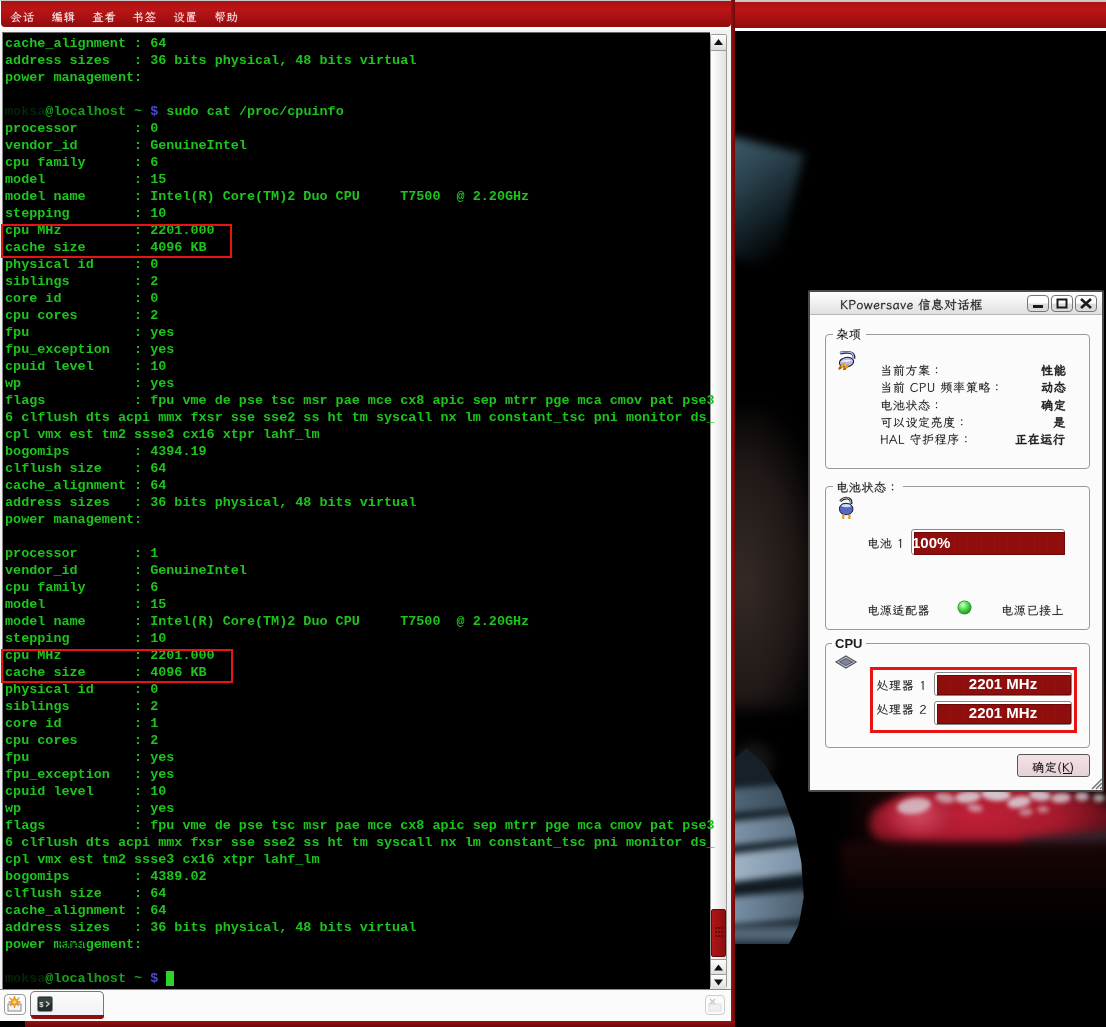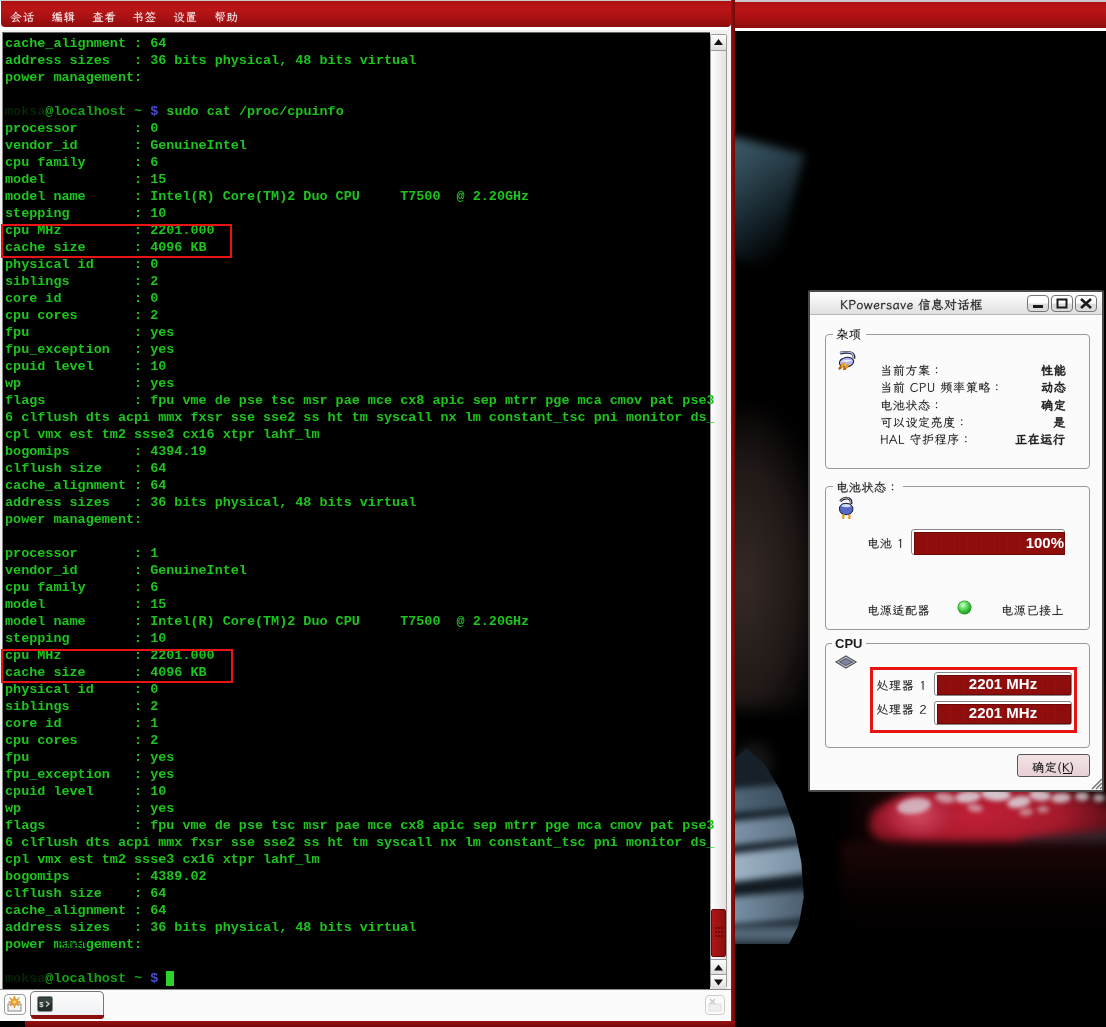--- a/index.html
+++ b/index.html
@@ -246,21 +246,21 @@
       <path d="M2.4 4.9 Q5.5 1.4 9.5 2 Q13.2 2.8 12.7 7.6" fill="none" stroke="#c2c6ca" stroke-width="1"></path>
       <path d="M1.8 10.5 Q3.2 7.2 8 7.2 Q13.2 7.2 14.6 10.8 Q15.6 13.6 14 16.2 Q12.6 18.4 9.5 18.6 L6.2 18.6 Q3 18.2 2 15.4 Q1 12.8 1.8 10.5 Z" fill="#5668c4" stroke="#1a1a40" stroke-width="1"></path>
       <path d="M2.8 10 Q4.4 7.9 8 7.9 Q11.8 7.9 13.4 10.2 Q9 12.4 2.8 10 Z" fill="#dcecf2" opacity="0.92"></path>
       <path d="M5.4 18.8 L5.2 22 M11.4 19.4 L11.4 22.6" stroke="#e09a14" stroke-width="2.2" stroke-linecap="round"></path>
     </svg>
 <svg style="position:absolute;left:57px;top:243px;overflow:visible" width="39" height="18" viewBox="0 0 39 18">
       <path d="M5.4 -5.3 2.8 -5.2 2.7 -6.8 5.4 -6.9ZM5.4 -2.9 2.9 -2.8 2.8 -4.5 5.4 -4.6ZM8.9 -5.5 6.2 -5.4 6.2 -7.0 9.0 -7.1ZM8.7 -3.1 6.2 -3.0 6.2 -4.7 8.8 -4.8ZM1.9 -6.7 2.1 -3.0Q2.1 -2.9 2.1 -2.8V-2.4Q2.1 -2.3 2.1 -2.2V-2.1Q2.1 -1.9 2.3 -1.8Q2.5 -1.6 2.7 -1.6Q3.0 -1.6 3.0 -1.8V-1.8L2.9 -2.2L5.4 -2.3L5.4 -0.6Q5.4 0.2 5.9 0.5Q6.2 0.6 6.7 0.7Q7.2 0.7 8.6 0.7Q10.0 0.7 10.5 0.6Q10.9 0.5 11.2 0.3Q11.4 0.0 11.5 -0.5Q11.5 -1.0 11.5 -2.0Q11.5 -3.0 11.4 -3.0Q11.2 -3.0 11.2 -2.4Q10.9 -0.7 10.7 -0.4Q10.5 -0.2 10.2 -0.2Q9.7 -0.1 8.5 -0.1Q7.3 -0.1 6.9 -0.1Q6.5 -0.2 6.3 -0.3Q6.2 -0.5 6.2 -0.9L6.2 -2.3L9.5 -2.4Q9.8 -2.4 9.8 -2.6Q9.8 -2.8 9.4 -3.1L9.9 -6.9Q9.9 -7.0 9.9 -7.1Q9.9 -7.2 9.9 -7.3Q9.9 -7.4 9.8 -7.6Q9.6 -7.8 9.3 -7.8H9.2L6.2 -7.6L6.2 -9.6Q6.2 -9.9 5.6 -10.0Q5.4 -10.1 5.3 -10.1Q5.2 -10.1 5.2 -10.0Q5.2 -10.0 5.3 -9.9Q5.4 -9.7 5.4 -9.4L5.4 -7.6L2.7 -7.5Q2.0 -7.7 1.9 -7.7Q1.7 -7.7 1.7 -7.6Q1.7 -7.5 1.8 -7.3Q1.9 -7.1 1.9 -6.7Z M14.6 0.0Q15.8 -1.7 16.3 -2.6Q16.8 -3.6 16.8 -3.8Q16.8 -3.9 16.7 -3.9Q16.6 -3.9 16.3 -3.6Q15.6 -2.7 15.1 -2.0Q14.7 -1.4 14.3 -1.0Q14.0 -0.6 13.8 -0.4Q13.6 -0.2 13.5 -0.2Q13.4 -0.1 13.4 -0.1Q13.3 -0.0 13.3 0.0Q13.3 0.1 13.5 0.3Q13.7 0.5 14.0 0.5Q14.0 0.5 14.0 0.5Q14.1 0.5 14.1 0.5Q14.2 0.5 14.3 0.4Q14.4 0.2 14.6 0.0ZM15.4 -4.3Q15.5 -4.3 15.6 -4.4Q15.7 -4.5 15.7 -4.6Q15.8 -4.8 15.8 -4.8Q15.8 -5.0 15.6 -5.1Q15.5 -5.1 15.3 -5.3Q15.2 -5.4 14.9 -5.6Q14.6 -5.8 14.4 -6.0Q14.1 -6.2 13.9 -6.3Q13.7 -6.4 13.6 -6.4Q13.5 -6.4 13.4 -6.2Q13.3 -6.1 13.3 -6.0Q13.3 -5.8 13.5 -5.7Q13.9 -5.5 14.3 -5.1Q14.7 -4.8 15.1 -4.5Q15.3 -4.3 15.4 -4.3ZM16.3 -6.9Q16.4 -6.9 16.5 -7.0Q16.6 -7.1 16.6 -7.2Q16.7 -7.4 16.7 -7.4Q16.7 -7.5 16.6 -7.7Q15.9 -8.3 15.4 -8.7Q14.8 -9.1 14.6 -9.1Q14.5 -9.1 14.5 -9.0Q14.4 -8.9 14.3 -8.8Q14.3 -8.7 14.3 -8.7Q14.3 -8.6 14.5 -8.5Q14.8 -8.2 15.2 -7.8Q15.7 -7.4 16.0 -7.1Q16.2 -6.9 16.3 -6.9ZM22.2 -2.7H22.1Q21.9 -2.8 21.7 -2.9Q21.4 -3.1 21.2 -3.2Q21.0 -3.3 20.9 -3.3Q20.9 -3.3 20.9 -3.3Q20.9 -3.2 21.0 -2.9Q21.2 -2.7 21.4 -2.5Q21.6 -2.2 21.9 -2.0Q22.1 -1.8 22.3 -1.8Q22.5 -1.8 22.7 -2.0Q22.9 -2.2 23.0 -2.7Q23.1 -3.2 23.2 -4.2Q23.3 -5.1 23.4 -6.6Q23.4 -6.7 23.4 -6.7Q23.5 -6.8 23.5 -6.9Q23.5 -7.0 23.3 -7.2Q23.1 -7.3 22.9 -7.3Q22.9 -7.3 22.7 -7.2L20.7 -6.4L20.7 -9.2Q20.7 -9.4 20.7 -9.5Q20.6 -9.6 20.3 -9.7Q20.1 -9.7 19.9 -9.7Q19.7 -9.7 19.7 -9.7Q19.7 -9.6 19.8 -9.6Q19.9 -9.4 19.9 -9.3Q20.0 -9.1 20.0 -8.9L20.0 -6.1L18.5 -5.5L18.5 -7.0Q18.5 -7.2 18.4 -7.3Q18.4 -7.4 18.1 -7.5Q17.8 -7.6 17.7 -7.6Q17.5 -7.6 17.5 -7.5Q17.5 -7.5 17.6 -7.4Q17.7 -7.3 17.7 -7.1Q17.7 -7.0 17.7 -6.8L17.7 -5.3L16.8 -4.9Q16.7 -4.9 16.5 -4.8Q16.3 -4.8 16.2 -4.8Q16.0 -4.8 16.0 -4.7Q16.0 -4.7 16.1 -4.6Q16.1 -4.6 16.1 -4.6Q16.1 -4.6 16.2 -4.5Q16.3 -4.4 16.4 -4.3Q16.5 -4.2 16.7 -4.2Q16.8 -4.2 17.0 -4.3L17.7 -4.5L17.7 -0.7V-0.7Q17.7 -0.1 18.0 0.2Q18.3 0.5 18.8 0.6Q19.6 0.6 20.6 0.6Q21.3 0.6 22.0 0.6Q22.6 0.6 23.3 0.5Q23.8 0.4 24.0 0.2Q24.3 -0.1 24.3 -0.6Q24.4 -1.0 24.4 -1.7Q24.4 -2.0 24.4 -2.2Q24.3 -2.5 24.3 -2.7Q24.3 -2.9 24.2 -2.9Q24.0 -2.9 24.0 -2.4Q23.8 -1.6 23.8 -1.2Q23.7 -0.8 23.6 -0.6Q23.5 -0.4 23.4 -0.4Q23.2 -0.3 23.0 -0.3Q22.5 -0.2 21.9 -0.2Q21.3 -0.1 20.7 -0.1Q20.3 -0.1 19.8 -0.1Q19.4 -0.2 19.0 -0.2Q18.7 -0.3 18.5 -0.4Q18.4 -0.5 18.4 -0.8L18.5 -4.8L20.0 -5.4L20.0 -2.9Q20.0 -2.6 19.9 -2.4Q19.9 -2.2 19.9 -2.0V-1.9Q19.9 -1.8 20.0 -1.6Q20.2 -1.5 20.3 -1.5Q20.5 -1.4 20.5 -1.4Q20.6 -1.4 20.7 -1.5Q20.7 -1.6 20.7 -1.7L20.7 -5.7L22.6 -6.4Q22.6 -5.4 22.5 -4.4Q22.4 -3.5 22.2 -2.8Q22.2 -2.7 22.2 -2.7Z M34.2 0.0Q34.2 0.1 33.9 0.1Q33.7 0.1 33.5 0.0Q33.2 -0.0 33.2 -0.2L33.2 -1.3V-7.5Q32.8 -7.2 32.1 -7.0Q32.0 -7.0 31.9 -7.0Q31.8 -7.0 31.6 -7.1Q31.4 -7.2 31.4 -7.3Q31.4 -7.4 31.6 -7.5Q32.8 -7.9 33.3 -8.5Q33.5 -8.7 33.6 -8.7Q33.8 -8.7 34.0 -8.6Q34.2 -8.4 34.2 -8.3Q34.2 -8.1 34.2 -7.9Q34.1 -7.7 34.1 -7.4V-1.4Z" transform="translate(0,12.7)" fill="#1a1a1a" stroke="#1a1a1a" stroke-width="0.1"></path>
     </svg>
 <div class="abs" style="left:101px;top:237px;width:154px;height:26px;border:1px solid #888;border-radius:3px;background:#fff;box-sizing:border-box">
       <div class="abs" style="left:1.5px;top:1.5px;width:149px;height:21px;background:repeating-linear-gradient(90deg,#8e0d0d 0 12.3px,#970f0f 12.3px 13.3px);border:1px solid #6e0707"></div>
-      <div class="abs" style="left:0;top:1px;width:152px;height:24px;text-align:right;font-size:15px;font-weight:bold;color:#fff;line-height:24px">100%</div>
+      <div class="abs" style="left:0;top:1px;width:152px;height:24px;text-align:left;font-size:15px;font-weight:bold;color:#fff;line-height:24px">100%</div>
     </div>
 <svg style="position:absolute;left:57px;top:310px;overflow:visible" width="65" height="18" viewBox="0 0 65 18">
       <path d="M5.4 -5.3 2.8 -5.2 2.7 -6.8 5.4 -6.9ZM5.4 -2.9 2.9 -2.8 2.8 -4.5 5.4 -4.6ZM8.9 -5.5 6.2 -5.4 6.2 -7.0 9.0 -7.1ZM8.7 -3.1 6.2 -3.0 6.2 -4.7 8.8 -4.8ZM1.9 -6.7 2.1 -3.0Q2.1 -2.9 2.1 -2.8V-2.4Q2.1 -2.3 2.1 -2.2V-2.1Q2.1 -1.9 2.3 -1.8Q2.5 -1.6 2.7 -1.6Q3.0 -1.6 3.0 -1.8V-1.8L2.9 -2.2L5.4 -2.3L5.4 -0.6Q5.4 0.2 5.9 0.5Q6.2 0.6 6.7 0.7Q7.2 0.7 8.6 0.7Q10.0 0.7 10.5 0.6Q10.9 0.5 11.2 0.3Q11.4 0.0 11.5 -0.5Q11.5 -1.0 11.5 -2.0Q11.5 -3.0 11.4 -3.0Q11.2 -3.0 11.2 -2.4Q10.9 -0.7 10.7 -0.4Q10.5 -0.2 10.2 -0.2Q9.7 -0.1 8.5 -0.1Q7.3 -0.1 6.9 -0.1Q6.5 -0.2 6.3 -0.3Q6.2 -0.5 6.2 -0.9L6.2 -2.3L9.5 -2.4Q9.8 -2.4 9.8 -2.6Q9.8 -2.8 9.4 -3.1L9.9 -6.9Q9.9 -7.0 9.9 -7.1Q9.9 -7.2 9.9 -7.3Q9.9 -7.4 9.8 -7.6Q9.6 -7.8 9.3 -7.8H9.2L6.2 -7.6L6.2 -9.6Q6.2 -9.9 5.6 -10.0Q5.4 -10.1 5.3 -10.1Q5.2 -10.1 5.2 -10.0Q5.2 -10.0 5.3 -9.9Q5.4 -9.7 5.4 -9.4L5.4 -7.6L2.7 -7.5Q2.0 -7.7 1.9 -7.7Q1.7 -7.7 1.7 -7.6Q1.7 -7.5 1.8 -7.3Q1.9 -7.1 1.9 -6.7Z M18.8 -2.4V-2.3Q18.8 -2.2 18.8 -2.1Q18.8 -2.1 18.8 -2.0Q18.6 -1.6 18.3 -1.1Q18.0 -0.6 17.6 -0.0Q17.5 0.2 17.5 0.3Q17.5 0.4 17.5 0.4Q17.6 0.4 17.8 0.3Q17.9 0.2 17.9 0.2Q18.4 -0.2 18.8 -0.7Q19.3 -1.3 19.7 -1.9Q19.7 -1.9 19.7 -2.0Q19.7 -2.1 19.5 -2.2Q19.4 -2.4 19.2 -2.5Q19.0 -2.6 18.9 -2.6Q18.8 -2.6 18.8 -2.4ZM24.3 -0.5Q24.3 -0.5 24.1 -0.8Q24.0 -1.0 23.7 -1.3Q23.5 -1.6 23.2 -1.9Q23.0 -2.3 22.8 -2.5Q22.6 -2.7 22.5 -2.7Q22.4 -2.7 22.2 -2.6Q22.1 -2.4 22.1 -2.3Q22.1 -2.2 22.2 -2.1Q22.9 -1.2 23.6 -0.2Q23.7 0.0 23.8 0.0Q23.9 0.0 24.0 -0.0Q24.1 -0.1 24.2 -0.2Q24.3 -0.3 24.3 -0.5ZM13.9 0.2H14.0Q14.1 0.2 14.2 0.1Q14.3 0.0 14.4 -0.2Q14.8 -0.9 15.2 -1.8Q15.6 -2.7 15.9 -3.7Q16.0 -3.9 16.0 -4.0Q16.0 -4.2 15.9 -4.2Q15.8 -4.2 15.6 -3.8Q15.3 -3.3 15.0 -2.8Q14.7 -2.2 14.4 -1.7Q14.0 -1.2 13.7 -0.7Q13.6 -0.6 13.5 -0.5Q13.4 -0.4 13.3 -0.3Q13.2 -0.2 13.2 -0.2Q13.2 -0.1 13.3 0.0Q13.5 0.1 13.7 0.2Q13.9 0.2 13.9 0.2ZM22.2 -4.7 22.1 -3.8 19.6 -3.6 19.5 -4.6ZM22.4 -6.1 22.3 -5.3 19.5 -5.1 19.4 -5.9ZM15.4 -4.6Q15.5 -4.6 15.6 -4.8Q15.8 -5.0 15.8 -5.1Q15.8 -5.2 15.6 -5.4Q15.5 -5.5 15.1 -5.8Q14.8 -6.0 14.1 -6.5Q13.9 -6.6 13.8 -6.6Q13.7 -6.6 13.6 -6.4Q13.4 -6.2 13.4 -6.1Q13.4 -6.1 13.5 -6.0Q13.6 -6.0 13.7 -5.9Q14.0 -5.6 14.4 -5.4Q14.7 -5.1 15.1 -4.7Q15.3 -4.6 15.4 -4.6ZM20.6 -3.0 20.6 0.2Q20.1 0.1 19.5 -0.2Q19.3 -0.3 19.1 -0.3Q19.1 -0.3 19.1 -0.3Q19.1 -0.2 19.2 0.0Q19.7 0.5 20.2 0.8Q20.7 1.1 20.8 1.1Q21.0 1.1 21.2 1.0Q21.4 0.8 21.4 0.6Q21.4 0.5 21.3 0.4Q21.3 0.2 21.3 0.1L21.3 -3.1L22.8 -3.2Q22.9 -3.2 23.0 -3.2Q23.1 -3.2 23.1 -3.3Q23.1 -3.4 22.8 -3.8L23.1 -6.1Q23.1 -6.2 23.2 -6.2Q23.2 -6.3 23.2 -6.4Q23.2 -6.5 23.0 -6.7Q22.8 -6.8 22.7 -6.8Q22.7 -6.8 22.6 -6.8Q22.6 -6.8 22.6 -6.8L20.7 -6.7Q20.9 -6.9 21.1 -7.2Q21.2 -7.5 21.3 -7.7Q21.3 -7.7 21.3 -7.8Q21.3 -7.9 21.2 -8.0Q21.1 -8.1 20.9 -8.2Q20.7 -8.3 20.6 -8.3Q20.5 -8.3 20.5 -8.1V-8.0Q20.5 -8.0 20.4 -7.6Q20.3 -7.1 19.9 -6.6L19.4 -6.6Q18.8 -6.8 18.6 -6.8Q18.5 -6.8 18.5 -6.7Q18.5 -6.7 18.5 -6.6Q18.6 -6.5 18.6 -6.4Q18.7 -6.3 18.7 -6.2Q18.7 -6.0 18.8 -5.8L18.9 -3.6Q18.9 -3.6 18.9 -3.5Q18.9 -3.5 18.9 -3.4Q18.9 -3.4 18.9 -3.3Q18.9 -3.2 18.9 -3.1Q18.9 -3.1 18.9 -3.1Q18.9 -3.1 18.9 -3.0Q18.9 -2.8 19.1 -2.7Q19.4 -2.6 19.5 -2.6Q19.7 -2.6 19.7 -2.8V-2.9L19.6 -3.0ZM18.0 -8.2 23.4 -8.5Q23.8 -8.5 23.8 -8.7Q23.8 -8.8 23.7 -8.9Q23.6 -9.0 23.4 -9.1Q23.3 -9.2 23.1 -9.2Q23.1 -9.2 23.1 -9.2Q23.0 -9.2 23.0 -9.2Q22.8 -9.2 22.5 -9.1L18.0 -8.8Q17.3 -9.1 17.2 -9.1Q17.1 -9.1 17.1 -9.0Q17.1 -9.0 17.1 -9.0Q17.1 -8.9 17.1 -8.9Q17.2 -8.6 17.2 -8.4Q17.2 -8.2 17.2 -7.9V-7.4Q17.2 -6.7 17.2 -5.7Q17.1 -4.8 17.0 -3.7Q16.8 -2.7 16.4 -1.7Q16.1 -0.6 15.5 0.3Q15.4 0.6 15.4 0.7Q15.4 0.8 15.4 0.8Q15.6 0.8 15.9 0.4Q16.3 0.0 16.6 -0.7Q17.0 -1.4 17.3 -2.4Q17.6 -3.3 17.8 -4.4Q17.9 -5.3 18.0 -6.3Q18.0 -7.3 18.0 -8.2ZM16.1 -7.1Q16.1 -7.1 16.2 -7.2Q16.3 -7.3 16.4 -7.4Q16.5 -7.5 16.5 -7.6Q16.5 -7.7 16.3 -7.9Q16.2 -8.0 15.9 -8.3Q15.7 -8.5 15.4 -8.7Q15.1 -9.0 14.9 -9.1Q14.7 -9.2 14.6 -9.2Q14.5 -9.2 14.4 -9.1Q14.2 -9.0 14.2 -8.9Q14.2 -8.8 14.4 -8.6Q14.8 -8.3 15.1 -8.0Q15.4 -7.7 15.8 -7.2Q15.9 -7.1 16.1 -7.1Z M34.5 -4.0 34.3 -2.0 31.3 -1.9 31.2 -3.8ZM36.3 0.8H36.4Q36.7 0.8 36.8 0.7Q36.9 0.7 37.1 0.3Q37.2 0.2 37.2 0.1Q37.2 0.0 37.0 0.0H36.9Q36.7 0.0 36.6 0.1Q36.5 0.1 36.3 0.1Q35.7 0.1 34.9 -0.0Q34.1 -0.1 33.3 -0.2Q32.4 -0.3 31.6 -0.4Q30.7 -0.6 30.0 -0.7Q29.3 -0.8 28.7 -0.9Q28.4 -1.0 28.0 -1.1Q28.5 -1.4 28.7 -1.7Q29.0 -1.9 29.0 -2.0Q29.1 -2.2 29.1 -2.3Q29.1 -2.5 28.9 -2.7Q28.6 -2.9 28.0 -3.2Q27.9 -3.3 27.9 -3.3Q27.9 -3.4 27.9 -3.4Q28.1 -3.6 28.4 -3.9Q28.7 -4.2 28.9 -4.5Q29.0 -4.6 29.1 -4.7Q29.1 -4.8 29.1 -4.8Q29.1 -5.0 28.9 -5.1Q28.8 -5.3 28.7 -5.3Q28.6 -5.3 28.6 -5.3Q28.6 -5.3 28.5 -5.3L26.7 -5.1Q26.7 -5.1 26.6 -5.1Q26.5 -5.1 26.5 -5.1Q26.3 -5.1 26.1 -5.1Q26.1 -5.1 26.0 -5.1Q26.0 -5.1 26.0 -5.1Q25.9 -5.1 25.9 -5.1Q25.9 -5.0 26.0 -5.0Q26.0 -4.9 26.0 -4.8Q26.1 -4.7 26.2 -4.6Q26.3 -4.4 26.6 -4.4Q26.6 -4.4 26.7 -4.4Q26.8 -4.4 26.9 -4.5L28.1 -4.6Q27.6 -4.0 27.3 -3.7Q27.1 -3.4 27.1 -3.2Q27.1 -3.1 27.2 -3.0Q27.3 -2.9 27.5 -2.8Q27.7 -2.7 27.9 -2.6Q28.1 -2.4 28.3 -2.3Q28.3 -2.3 28.3 -2.2Q28.3 -2.2 28.3 -2.2Q28.1 -1.9 27.8 -1.7Q27.5 -1.4 27.1 -1.1Q26.4 -1.0 26.1 -1.0Q25.8 -0.9 25.7 -0.8Q25.6 -0.8 25.6 -0.6Q25.6 -0.5 25.7 -0.3Q25.8 -0.1 25.9 -0.1Q26.0 -0.1 26.0 -0.2Q26.1 -0.2 26.1 -0.2Q26.5 -0.3 26.8 -0.4Q27.2 -0.4 27.4 -0.4Q27.8 -0.4 28.1 -0.4Q28.3 -0.3 28.6 -0.3Q29.2 -0.2 29.9 -0.0Q30.7 0.1 31.6 0.3Q32.5 0.4 33.4 0.5Q34.3 0.7 35.0 0.7Q35.8 0.8 36.3 0.8ZM28.2 -5.9Q28.3 -5.9 28.4 -6.0Q28.5 -6.2 28.5 -6.3Q28.6 -6.4 28.6 -6.4Q28.6 -6.5 28.4 -6.7Q28.2 -6.9 27.9 -7.1Q27.7 -7.2 27.4 -7.4Q27.1 -7.6 26.9 -7.7Q26.7 -7.8 26.7 -7.8Q26.5 -7.8 26.4 -7.6Q26.3 -7.5 26.3 -7.4Q26.3 -7.2 26.5 -7.1Q26.8 -6.9 27.2 -6.6Q27.5 -6.4 27.9 -6.1Q28.1 -5.9 28.2 -5.9ZM28.8 -7.7Q28.8 -7.7 28.9 -7.7Q29.0 -7.8 29.1 -7.9Q29.2 -8.0 29.2 -8.1Q29.2 -8.2 29.1 -8.4Q28.9 -8.5 28.7 -8.7Q28.4 -8.9 28.2 -9.1Q27.9 -9.3 27.7 -9.4Q27.5 -9.5 27.4 -9.5Q27.3 -9.5 27.2 -9.4Q27.0 -9.2 27.0 -9.1Q27.0 -9.0 27.2 -8.9Q27.6 -8.7 27.9 -8.4Q28.3 -8.1 28.6 -7.8Q28.6 -7.7 28.7 -7.7Q28.7 -7.7 28.8 -7.7ZM31.4 -1.3 35.0 -1.4Q35.1 -1.4 35.2 -1.4Q35.3 -1.4 35.3 -1.5Q35.3 -1.6 35.2 -1.7Q35.2 -1.8 35.0 -2.0L35.3 -4.0Q35.4 -4.0 35.4 -4.1Q35.4 -4.2 35.4 -4.2Q35.4 -4.4 35.3 -4.5Q35.1 -4.7 34.9 -4.7H34.8L33.1 -4.6L33.2 -6.2L36.3 -6.3Q36.5 -6.3 36.5 -6.5Q36.5 -6.5 36.4 -6.7Q36.4 -6.8 36.2 -6.9Q36.1 -7.0 36.0 -7.0Q35.9 -7.0 35.9 -7.0Q35.9 -7.0 35.8 -7.0Q35.7 -6.9 35.6 -6.9Q35.5 -6.9 35.3 -6.9L33.2 -6.8L33.2 -8.4Q33.6 -8.5 34.1 -8.7Q34.5 -8.8 34.9 -9.0Q35.0 -9.1 35.0 -9.2Q35.0 -9.3 34.9 -9.5Q34.9 -9.7 34.7 -9.8Q34.6 -9.9 34.5 -9.9Q34.5 -9.9 34.4 -9.9Q34.3 -9.7 34.2 -9.6Q34.1 -9.6 34.1 -9.5Q33.2 -9.1 32.3 -8.8Q31.4 -8.4 30.4 -8.1Q30.2 -8.1 30.1 -8.0Q30.0 -7.9 30.0 -7.9Q30.0 -7.8 30.3 -7.8Q30.4 -7.8 31.0 -7.9Q31.6 -8.0 32.5 -8.2L32.4 -6.8L30.0 -6.6Q29.9 -6.6 29.9 -6.6Q29.8 -6.6 29.8 -6.6Q29.6 -6.6 29.4 -6.7Q29.4 -6.7 29.3 -6.7Q29.3 -6.7 29.3 -6.6Q29.3 -6.6 29.3 -6.5Q29.4 -6.2 29.6 -6.1Q29.7 -6.0 29.9 -6.0H30.0L32.4 -6.1L32.4 -4.6L31.1 -4.5Q30.6 -4.7 30.4 -4.7Q30.2 -4.7 30.2 -4.6Q30.2 -4.6 30.3 -4.5Q30.3 -4.5 30.3 -4.4Q30.4 -4.3 30.4 -4.1Q30.4 -4.0 30.4 -3.8L30.6 -2.0Q30.6 -1.9 30.6 -1.8Q30.6 -1.7 30.6 -1.7Q30.6 -1.6 30.6 -1.5Q30.6 -1.4 30.6 -1.3V-1.3Q30.6 -1.1 30.7 -1.0Q30.8 -0.9 31.0 -0.8Q31.1 -0.8 31.2 -0.8Q31.3 -0.8 31.3 -0.9Q31.4 -0.9 31.4 -1.0V-1.1Z M43.0 -2.1 42.9 -0.9 39.9 -0.8 39.8 -1.9ZM43.0 -3.4 43.0 -2.7 39.8 -2.5 39.8 -5.7 40.4 -5.8Q40.4 -5.0 40.3 -4.4Q40.2 -3.8 40.0 -3.2Q39.9 -3.1 39.9 -3.0Q39.9 -2.9 40.0 -2.9Q40.1 -2.9 40.2 -3.0Q40.7 -3.7 40.9 -4.3Q41.1 -5.0 41.1 -5.8L41.7 -5.9L41.6 -4.3Q41.6 -3.9 41.9 -3.7Q42.2 -3.4 42.5 -3.4H42.6ZM43.0 -5.9 43.0 -4.1 42.6 -4.0Q42.4 -4.0 42.4 -4.1Q42.3 -4.2 42.3 -4.4L42.3 -5.9ZM41.7 -7.9 41.7 -6.5 41.1 -6.4V-7.8ZM39.9 -0.2 43.6 -0.3Q43.7 -0.3 43.8 -0.4Q43.9 -0.4 43.9 -0.5Q43.9 -0.6 43.6 -0.9L43.7 -5.9Q43.7 -6.0 43.8 -6.0Q43.8 -6.1 43.8 -6.2Q43.8 -6.3 43.6 -6.4Q43.4 -6.6 43.3 -6.6Q43.2 -6.6 43.2 -6.6Q43.2 -6.6 43.1 -6.6L42.3 -6.5L42.4 -7.9L43.9 -8.0Q44.1 -8.0 44.1 -8.2Q44.1 -8.3 44.0 -8.4Q43.9 -8.5 43.8 -8.6Q43.6 -8.7 43.5 -8.7Q43.5 -8.7 43.4 -8.7Q43.2 -8.6 42.9 -8.6L39.3 -8.3Q39.2 -8.3 39.1 -8.3Q39.0 -8.3 38.9 -8.3Q38.9 -8.3 38.8 -8.3Q38.7 -8.3 38.6 -8.4H38.6Q38.5 -8.4 38.5 -8.3Q38.5 -8.2 38.5 -8.2Q38.6 -8.0 38.7 -7.8Q38.9 -7.7 39.1 -7.7Q39.2 -7.7 39.3 -7.7Q39.3 -7.7 39.4 -7.7L40.4 -7.8Q40.4 -7.4 40.4 -7.0Q40.4 -6.7 40.4 -6.4L39.8 -6.3Q39.2 -6.6 39.1 -6.6Q39.0 -6.6 39.0 -6.5Q39.0 -6.4 39.0 -6.2Q39.1 -6.0 39.1 -5.6L39.2 -0.7Q39.2 -0.3 39.1 -0.0Q39.1 0.0 39.1 0.1Q39.1 0.3 39.3 0.4Q39.6 0.6 39.7 0.6Q39.8 0.6 39.8 0.5Q39.9 0.4 39.9 0.2ZM44.7 -0.7V-0.7Q44.7 -0.1 45.0 0.2Q45.3 0.4 45.8 0.5Q46.3 0.6 46.9 0.6Q47.3 0.6 47.7 0.5Q48.2 0.5 48.6 0.4Q49.1 0.4 49.3 0.1Q49.5 -0.1 49.6 -0.7Q49.6 -1.3 49.6 -2.3Q49.6 -3.0 49.5 -3.0Q49.3 -3.0 49.2 -2.4Q49.1 -1.7 49.0 -1.3Q48.9 -0.9 48.9 -0.7Q48.8 -0.5 48.7 -0.4Q48.6 -0.3 48.4 -0.3Q48.1 -0.3 47.7 -0.2Q47.3 -0.2 46.9 -0.2Q46.3 -0.2 45.9 -0.3Q45.6 -0.3 45.5 -0.5Q45.4 -0.6 45.4 -0.9L45.5 -4.7L48.2 -4.9Q48.6 -4.9 48.6 -5.0Q48.6 -5.2 48.2 -5.5L48.5 -8.2Q48.6 -8.2 48.6 -8.3Q48.6 -8.4 48.6 -8.4Q48.6 -8.5 48.6 -8.6Q48.5 -8.7 48.4 -8.8Q48.2 -8.9 48.1 -8.9Q48.0 -8.9 48.0 -8.9Q48.0 -8.9 47.9 -8.9L45.1 -8.6Q45.0 -8.6 45.0 -8.6Q44.9 -8.6 44.9 -8.6Q44.8 -8.6 44.6 -8.6Q44.5 -8.6 44.4 -8.7Q44.4 -8.7 44.3 -8.7Q44.2 -8.7 44.2 -8.6Q44.2 -8.5 44.3 -8.4Q44.4 -8.2 44.5 -8.1Q44.7 -7.9 45.0 -7.9Q45.0 -7.9 45.1 -7.9Q45.1 -7.9 45.2 -7.9L47.7 -8.1L47.5 -5.5L45.5 -5.4Q45.1 -5.5 44.9 -5.6Q44.7 -5.7 44.7 -5.7Q44.5 -5.7 44.5 -5.6Q44.5 -5.5 44.6 -5.5Q44.7 -5.1 44.7 -4.8Z M55.2 -1.7 55.1 -0.1 53.3 -0.0 53.1 -1.6ZM60.1 -1.8 59.9 -0.2 57.9 -0.1 57.8 -1.8ZM57.9 0.5 60.5 0.4Q60.7 0.4 60.8 0.4Q60.9 0.4 60.9 0.3Q60.9 0.2 60.6 -0.2L60.8 -1.8Q60.8 -1.9 60.9 -1.9Q60.9 -2.0 60.9 -2.1Q60.9 -2.3 60.7 -2.4Q60.5 -2.5 60.4 -2.5H60.3L57.8 -2.4Q57.4 -2.5 57.2 -2.6Q57.0 -2.6 56.9 -2.6Q56.8 -2.6 56.8 -2.5Q56.8 -2.5 56.8 -2.4Q56.9 -2.4 56.9 -2.3Q57.1 -2.0 57.1 -1.7L57.2 -0.2Q57.2 -0.1 57.2 -0.0Q57.2 0.0 57.2 0.1Q57.2 0.2 57.2 0.3Q57.2 0.4 57.2 0.5Q57.2 0.5 57.2 0.5Q57.2 0.6 57.2 0.6Q57.2 0.8 57.5 1.0Q57.6 1.1 57.7 1.1Q58.0 1.1 58.0 0.8V0.8ZM53.3 0.6 55.8 0.6Q55.9 0.6 56.0 0.5Q56.1 0.5 56.1 0.4Q56.1 0.3 55.8 -0.1L56.0 -1.7Q56.0 -1.8 56.0 -1.8Q56.1 -1.9 56.1 -2.0Q56.1 -2.1 55.9 -2.2Q55.8 -2.4 55.5 -2.4H55.4L53.1 -2.3Q52.9 -2.3 52.8 -2.4Q52.6 -2.4 52.5 -2.4Q53.3 -2.6 54.1 -2.8Q54.8 -3.1 55.4 -3.5Q56.0 -3.9 56.4 -4.6Q57.1 -3.9 57.9 -3.5Q58.7 -3.1 59.5 -2.9Q60.3 -2.6 61.2 -2.4Q61.2 -2.4 61.3 -2.4Q61.3 -2.4 61.3 -2.4Q61.4 -2.4 61.5 -2.5Q61.7 -2.6 61.7 -2.8Q61.8 -2.9 61.8 -3.0Q61.8 -3.1 61.7 -3.1Q60.3 -3.3 59.2 -3.7Q58.1 -4.1 57.1 -4.8L60.6 -5.0Q60.7 -5.0 60.8 -5.0Q60.9 -5.1 60.9 -5.1Q60.9 -5.3 60.7 -5.4Q60.6 -5.5 60.4 -5.6Q60.3 -5.7 60.2 -5.7Q60.1 -5.7 60.1 -5.7Q60.0 -5.7 59.9 -5.6Q59.8 -5.6 59.7 -5.6H59.6Q59.8 -5.8 59.8 -5.9Q59.8 -6.0 59.6 -6.2Q59.4 -6.3 59.1 -6.4Q58.8 -6.5 58.6 -6.6Q58.4 -6.7 58.3 -6.7Q58.2 -6.7 58.1 -6.6Q58.1 -6.5 58.1 -6.4Q58.1 -6.3 58.2 -6.2Q58.5 -6.0 58.7 -5.9Q59.0 -5.7 59.3 -5.6L56.7 -5.4Q56.8 -5.6 56.8 -5.9Q56.9 -6.1 56.9 -6.3Q56.9 -6.4 56.9 -6.4Q56.9 -6.4 56.9 -6.5Q56.9 -6.6 56.8 -6.7Q56.6 -6.8 56.5 -6.8Q56.3 -6.9 56.2 -6.9Q56.1 -6.9 56.1 -6.8Q56.1 -6.7 56.1 -6.7Q56.1 -6.5 56.1 -6.3Q56.1 -6.2 56.1 -6.0Q56.0 -5.7 55.9 -5.4L53.1 -5.3H53.0Q52.8 -5.3 52.7 -5.3Q52.5 -5.3 52.4 -5.4Q52.3 -5.4 52.3 -5.4Q52.2 -5.4 52.2 -5.3Q52.2 -5.2 52.3 -5.0Q52.4 -4.9 52.5 -4.7Q52.6 -4.7 52.7 -4.6Q52.9 -4.6 53.1 -4.6H53.2L55.6 -4.7Q55.3 -4.3 54.8 -3.9Q54.3 -3.6 53.8 -3.3Q53.2 -3.1 52.7 -2.9Q52.1 -2.7 51.8 -2.6Q51.5 -2.6 51.5 -2.4Q51.5 -2.3 51.7 -2.3Q51.8 -2.3 51.8 -2.3L52.1 -2.4V-2.3Q52.1 -2.3 52.2 -2.2Q52.2 -2.2 52.2 -2.1Q52.4 -1.9 52.4 -1.5L52.6 -0.2Q52.6 -0.1 52.6 -0.0Q52.6 0.1 52.6 0.2Q52.6 0.3 52.6 0.3Q52.6 0.4 52.6 0.5Q52.6 0.5 52.5 0.5Q52.5 0.6 52.5 0.6Q52.5 0.8 52.6 0.8Q52.7 0.9 52.9 1.0Q53.0 1.1 53.1 1.1Q53.4 1.1 53.4 0.8V0.8ZM55.1 -8.5 55.0 -7.2 53.2 -7.1 53.1 -8.4ZM59.9 -8.8 59.7 -7.5 57.8 -7.3 57.7 -8.7ZM53.3 -6.4 55.6 -6.6Q55.8 -6.6 55.9 -6.6Q56.0 -6.7 56.0 -6.7Q56.0 -6.9 55.7 -7.2L55.9 -8.6Q55.9 -8.6 55.9 -8.7Q56.0 -8.7 56.0 -8.8Q56.0 -8.9 55.8 -9.0Q55.7 -9.2 55.5 -9.2H55.3L53.0 -9.0Q52.4 -9.2 52.2 -9.2Q52.1 -9.2 52.1 -9.2Q52.1 -9.1 52.2 -8.9Q52.2 -8.8 52.3 -8.7Q52.3 -8.5 52.3 -8.4L52.5 -7.2Q52.5 -7.1 52.5 -7.0Q52.5 -6.9 52.5 -6.9Q52.5 -6.8 52.5 -6.7Q52.5 -6.6 52.5 -6.5Q52.5 -6.5 52.5 -6.5Q52.5 -6.5 52.5 -6.4Q52.5 -6.3 52.6 -6.2Q52.7 -6.1 52.8 -6.0Q53.0 -6.0 53.1 -6.0Q53.3 -6.0 53.3 -6.2V-6.3ZM57.8 -6.7 60.4 -6.9Q60.5 -6.9 60.6 -6.9Q60.7 -6.9 60.7 -7.0Q60.7 -7.1 60.4 -7.5L60.7 -8.9Q60.7 -8.9 60.7 -9.0Q60.8 -9.0 60.8 -9.1Q60.8 -9.2 60.6 -9.3Q60.5 -9.5 60.3 -9.5Q60.3 -9.5 60.2 -9.5Q60.2 -9.5 60.1 -9.5L57.7 -9.3Q57.0 -9.5 56.8 -9.5Q56.7 -9.5 56.7 -9.4Q56.7 -9.4 56.7 -9.2Q56.8 -9.1 56.9 -8.9Q56.9 -8.8 57.0 -8.6L57.1 -7.5Q57.1 -7.4 57.1 -7.3Q57.1 -7.3 57.1 -7.2Q57.1 -7.1 57.1 -7.0Q57.1 -6.9 57.0 -6.8Q57.0 -6.8 57.0 -6.8Q57.0 -6.7 57.0 -6.7Q57.0 -6.6 57.2 -6.5Q57.3 -6.4 57.4 -6.4Q57.6 -6.3 57.6 -6.3Q57.8 -6.3 57.8 -6.5V-6.6Z" transform="translate(0,12.7)" fill="#1a1a1a" stroke="#1a1a1a" stroke-width="0.1"></path>
     </svg>
 <svg class="abs" style="left:147px;top:308px" width="15" height="15">
       <defs>
         <radialGradient id="gl" cx="0.38" cy="0.3" r="0.8">
           <stop offset="0" stop-color="#d6ffd6"></stop>
           <stop offset="0.45" stop-color="#55dd55"></stop>
           <stop offset="1" stop-color="#138813"></stop>

